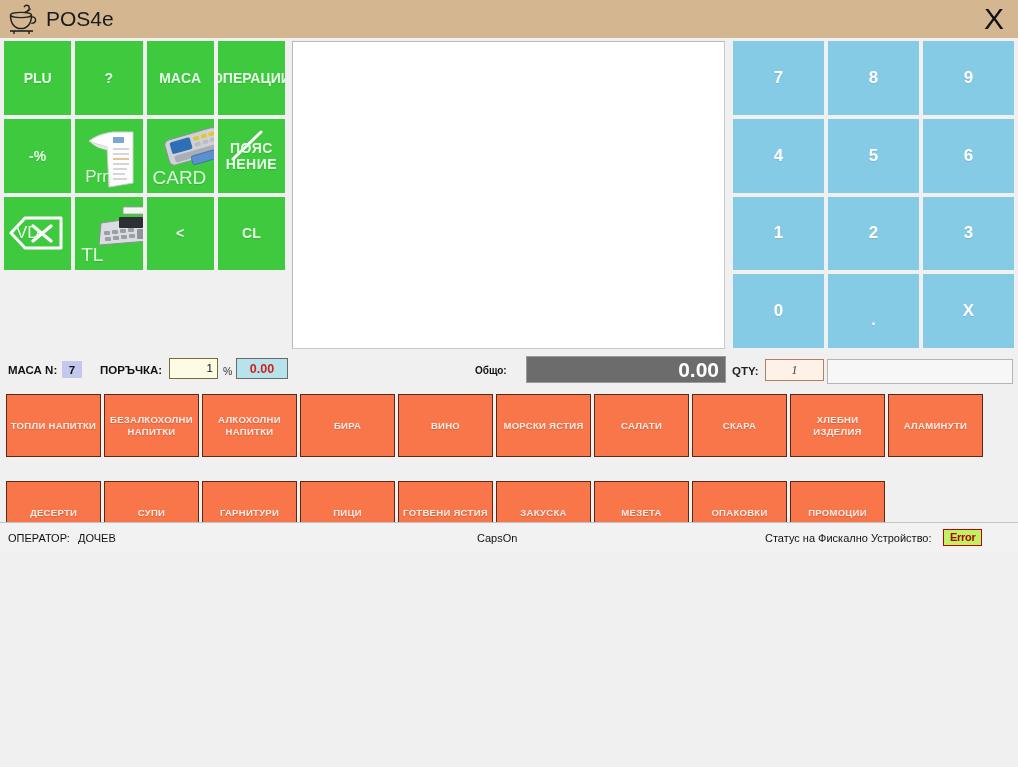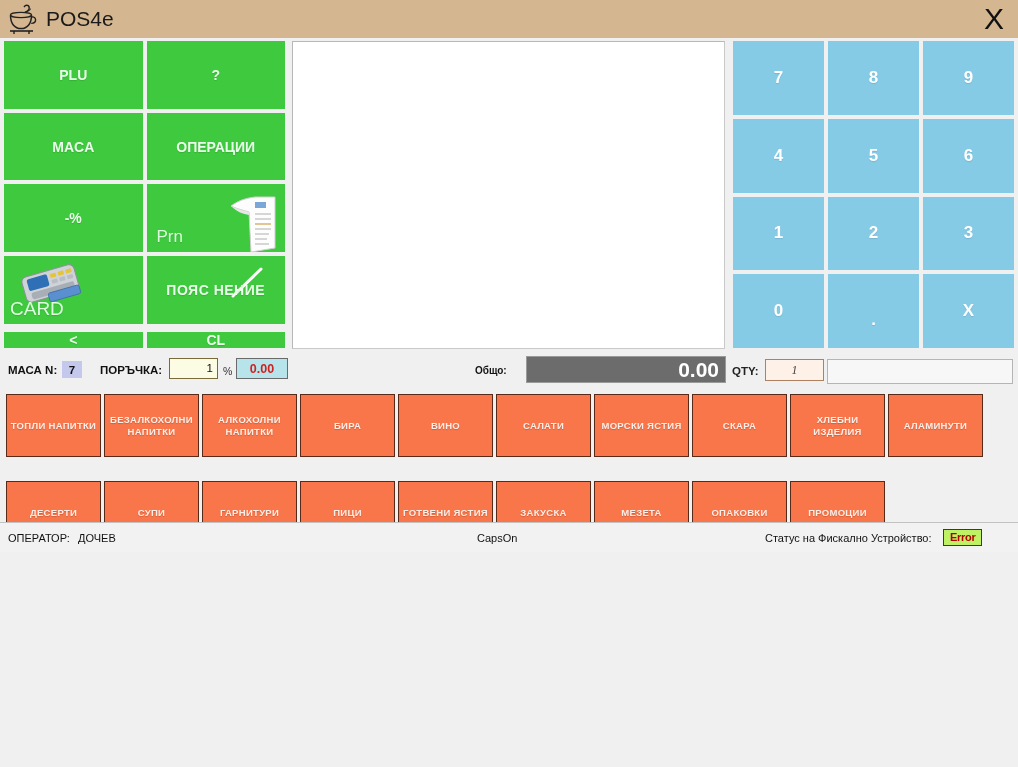--- a/index.html
+++ b/index.html
@@ -39,21 +39,21 @@
     font-family: "Liberation Sans", sans-serif;
     line-height: 34px; cursor: pointer;
     padding: 0 6px;
   }
 
   
   .fnpad {
     position: absolute; left: 4px; top: 41px;
     width: 281px; height: 307px;
     display: grid;
-    grid-template-columns: repeat(2, 1fr);
+    grid-template-columns: repeat(4, 1fr);
     grid-template-rows: repeat(4, 1fr);
     gap: 4px;
   }
   .fnkey {
     background: #3ec93e;
     position: relative;
     display: flex; align-items: center; justify-content: center;
     color: #eaffea;
     font-size: 14px;
     font-weight: bold;
@@ -429,24 +429,24 @@
     <div class="catbtn">
         <span>АЛКОХОЛНИ НАПИТКИ</span>
       </div>
     <div class="catbtn">
         <span>БИРА</span>
       </div>
     <div class="catbtn">
         <span>ВИНО</span>
       </div>
     <div class="catbtn">
+        <span>МОРСКИ ЯСТИЯ</span>
+      </div>
+    <div class="catbtn">
         <span>САЛАТИ</span>
-      </div>
-    <div class="catbtn">
-        <span>МОРСКИ ЯСТИЯ</span>
       </div>
     <div class="catbtn">
         <span>СКАРА</span>
       </div>
     <div class="catbtn">
         <span>ХЛЕБНИ ИЗДЕЛИЯ</span>
       </div>
     <div class="catbtn">
         <span>АЛАМИНУТИ</span>
       </div>

